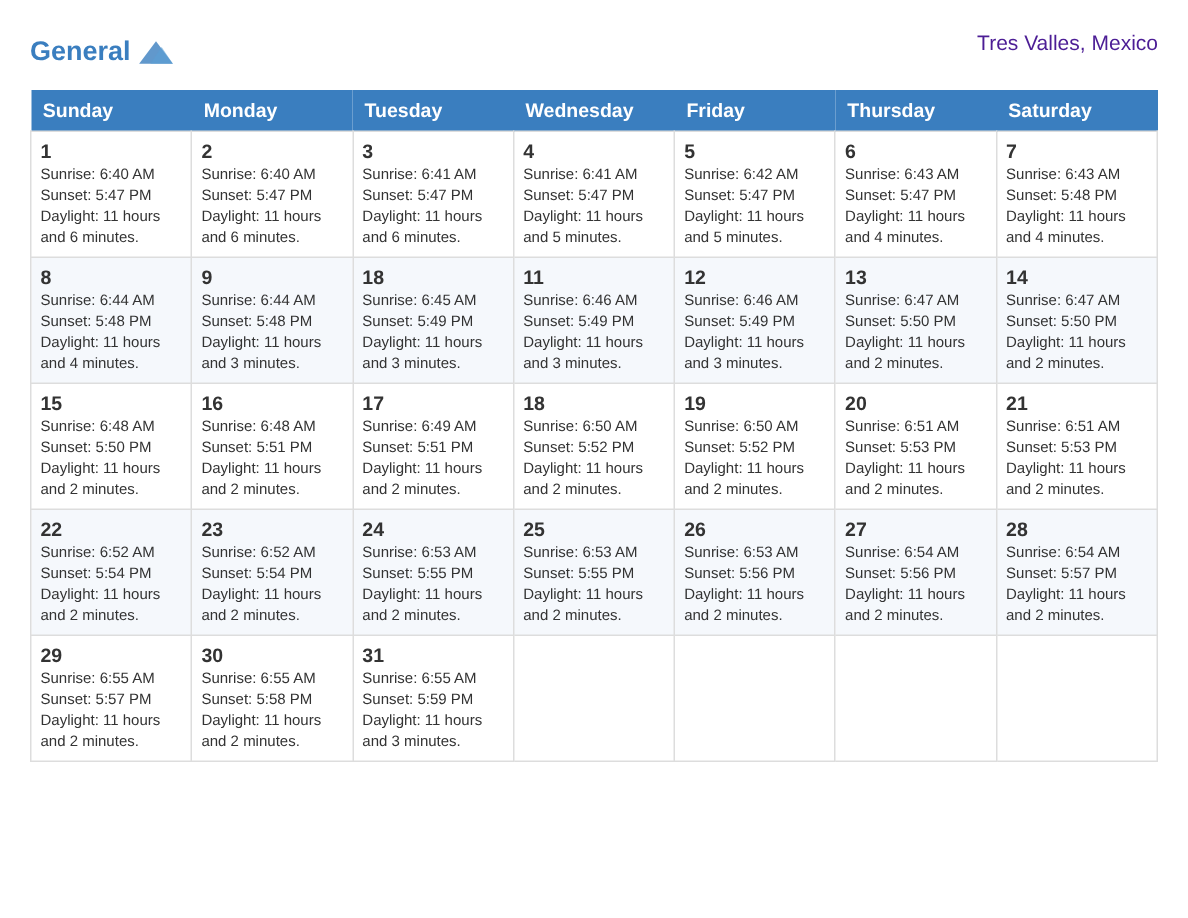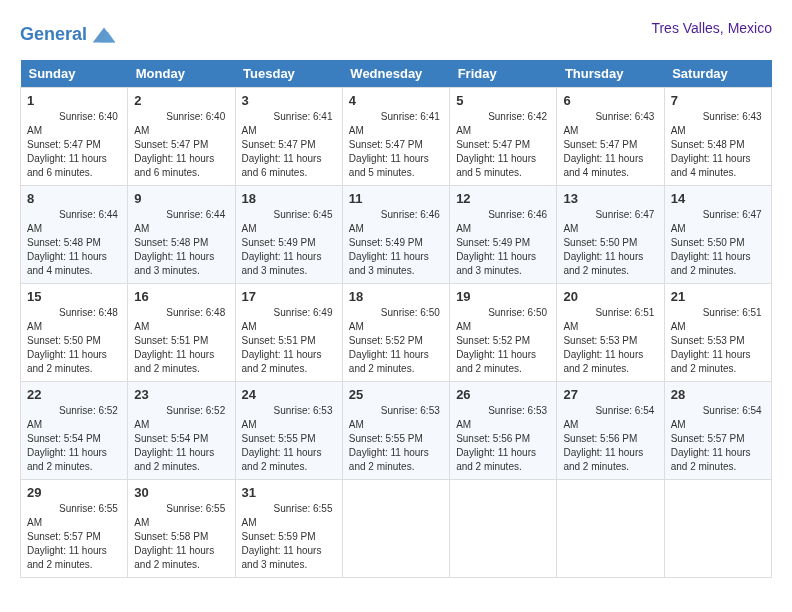--- a/index.html
+++ b/index.html
@@ -71,21 +71,20 @@
       font-size: 13px;
       font-weight: bold;
       color: #333;
       display: block;
       margin-bottom: 2px;
     }
     .day-info {
       font-size: 10px;
       color: #333;
       line-height: 1.4;
-      margin-left: 32px;
     }
     .empty-cell {
       background: #f9f9f9;
     }
     tr:nth-child(even) td {
       background-color: #f5f8fc;
     }
     tr:nth-child(odd) td {
       background-color: #fff;
     }

